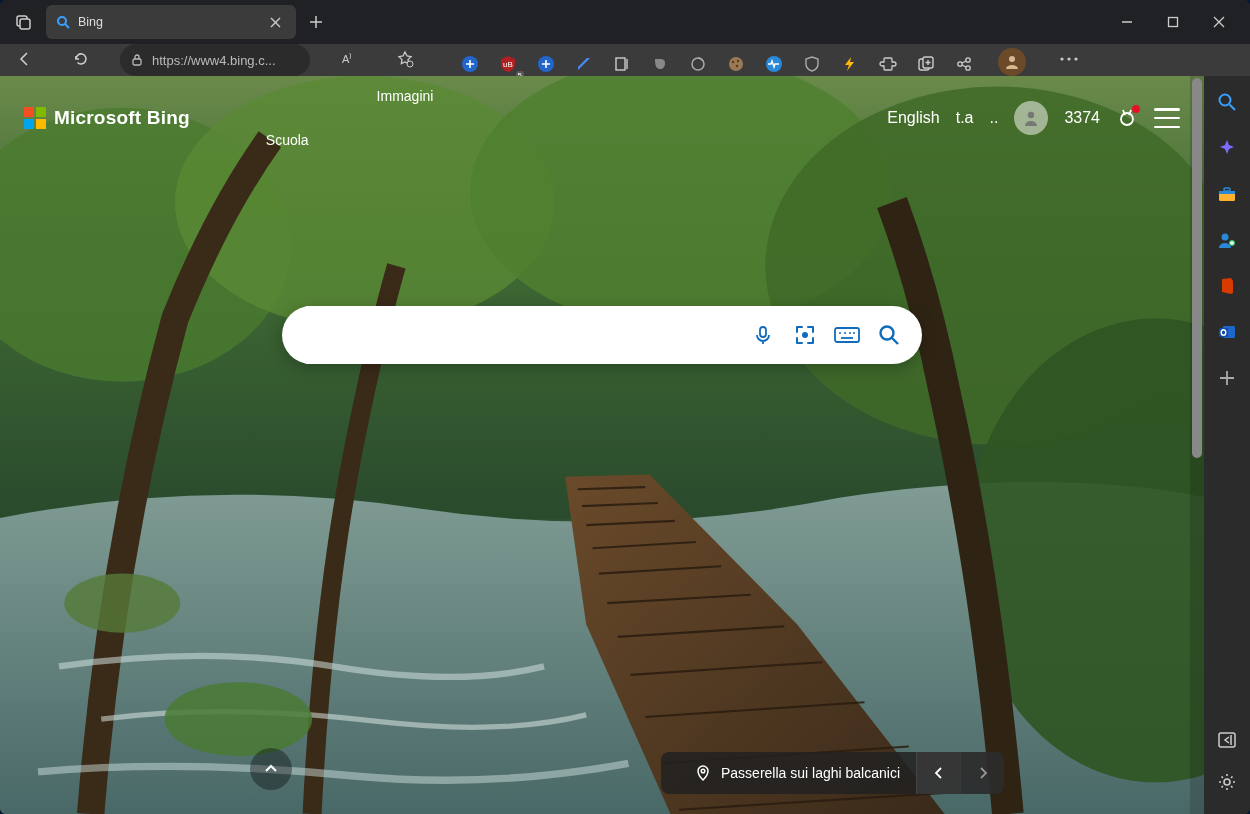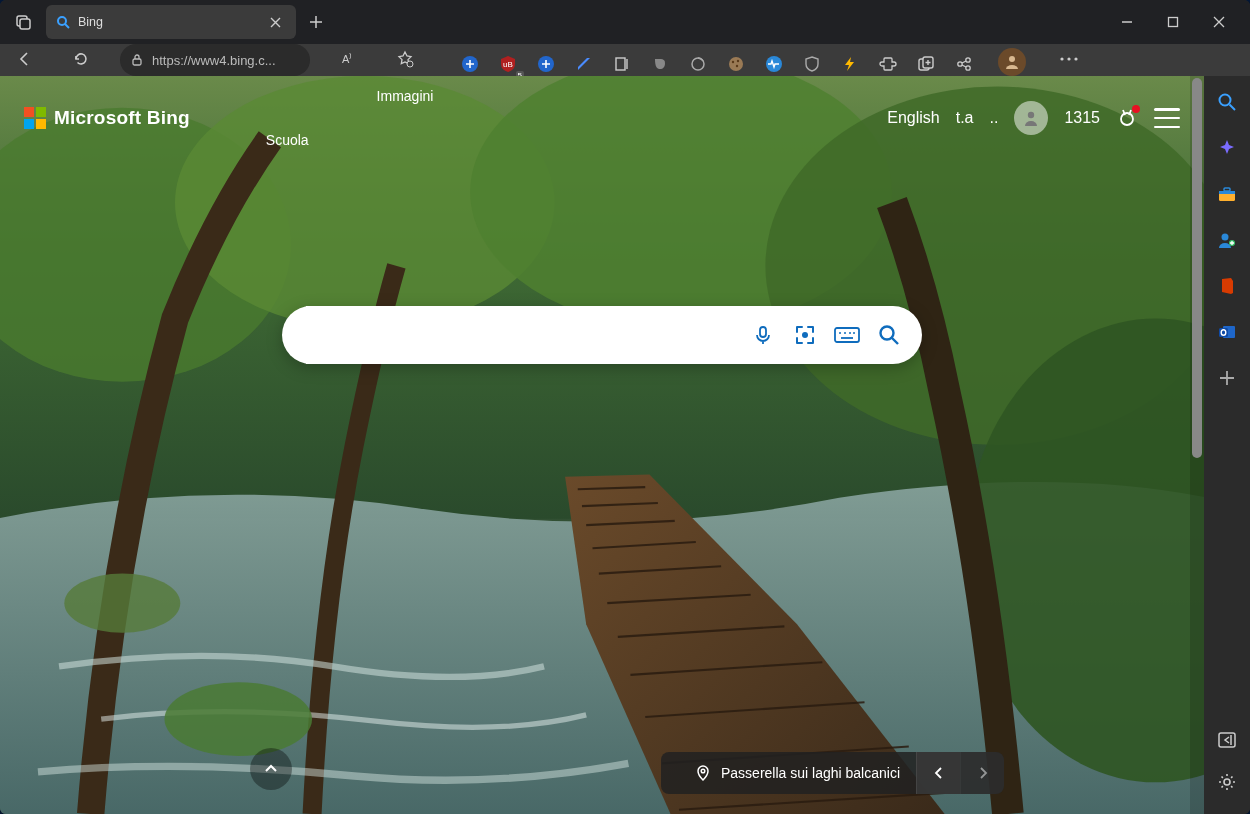--- a/index.html
+++ b/index.html
@@ -325,21 +325,21 @@
           <span>English</span>
           <span>t.a</span>
           <span>..</span>
           <span class="bing-user">
             <svg width="18" height="18" viewBox="0 0 18 18">
                 <circle cx="9" cy="6" r="3.2" fill="#777"></circle>
                 <path d="M3 17 a6 5 0 0 1 12 0" fill="#777"></path>
               </svg>
           </span>
           <div class="rewards">
-            <span>1315</span>
+            <span>3374</span>
           </div>
           <div class="rewards" style="position:relative;">
             <svg width="22" height="22" viewBox="0 0 22 22">
                 <circle cx="11" cy="12" r="6" fill="none" stroke="#fff" stroke-width="1.8"></circle>
                 <path d="M7 3 L9 8 M15 3 L13 8" stroke="#fff" stroke-width="1.8"></path>
               </svg>
             <span class="badge-dot"></span>
           </div>
           <div class="hamburger">
               <span></span>

